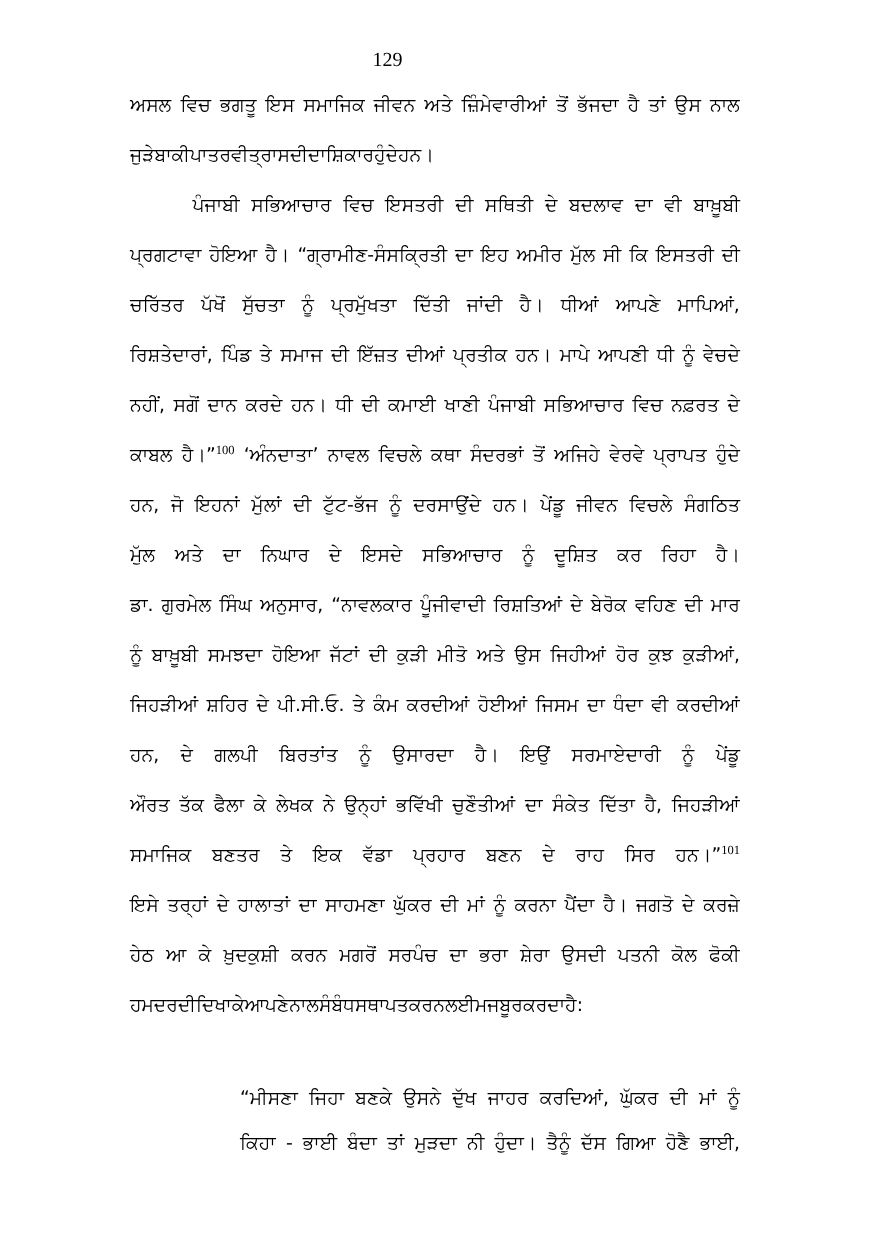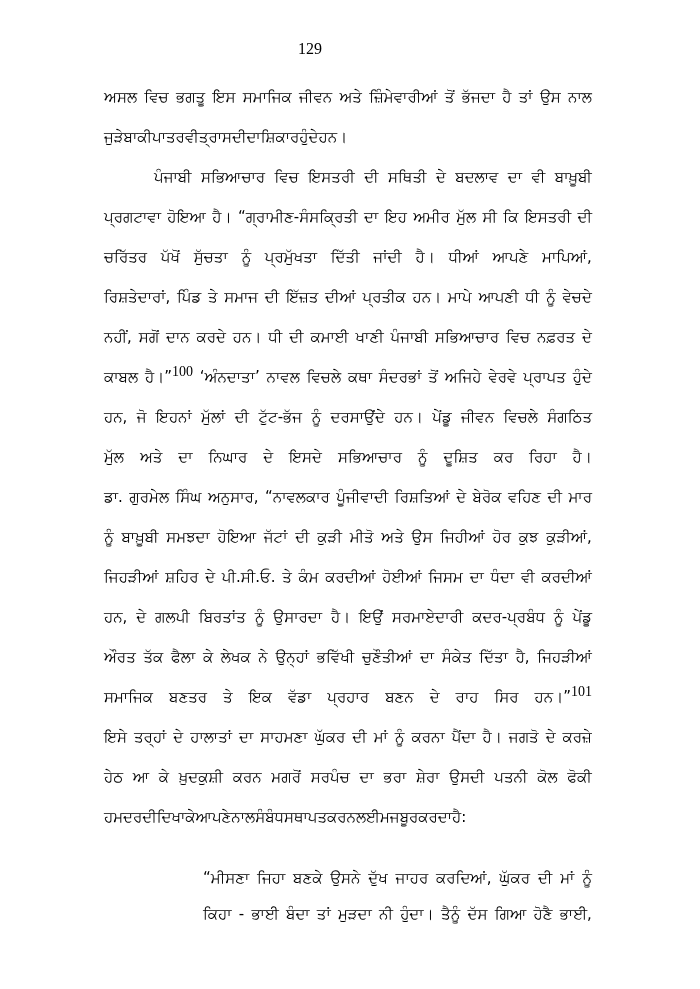--- a/index.html
+++ b/index.html
@@ -16,30 +16,30 @@
       height: 40px; line-height: 40px; white-space: nowrap;
       display: flex; justify-content: space-between;
     }
     .line.last { justify-content: flex-start; }
     .line.indent { padding-left: 50px; }
     .line span.w { display: inline-block; }
     .block-quote {
       position: absolute; left: 192px; width: 400px; top: 860px;
       font-family: "DejaVu Sans", sans-serif; font-size: 15px; color: #000;
     }
-    .block-quote .line { height: 36px; line-height: 36px; margin-left: 11px; }
-    sup { font-family: "Liberation Serif", serif; font-size: 14px; vertical-align: super; line-height: 0; }
+    .block-quote .line { height: 36px; line-height: 36px; }
+    sup { font-family: "Liberation Serif", serif; font-size: 10px; vertical-align: super; line-height: 0; }
   </style>
 </head>
 <body>
 
 <div>
   <div class="page-number">129</div>
 
-  <div class="body-text" id="body-text" style="top:77px;">
+  <div class="body-text" id="body-text" style="top:64px;">
       <div class="line">
         <span class="w">ਅਸਲ</span>
         <span class="w">ਵਿਚ</span>
         <span class="w">ਭਗਤੂ</span>
         <span class="w">ਇਸ</span>
         <span class="w">ਸਮਾਜਿਕ</span>
         <span class="w">ਜੀਵਨ</span>
         <span class="w">ਅਤੇ</span>
         <span class="w">ਜ਼ਿੰਮੇਵਾਰੀਆਂ</span>
         <span class="w">ਤੋਂ</span>
@@ -223,21 +223,20 @@
       <div class="line">
         <span class="w">ਹਨ,</span>
         <span class="w">ਦੇ</span>
         <span class="w">ਗਲਪੀ</span>
         <span class="w">ਬਿਰਤਾਂਤ</span>
         <span class="w">ਨੂੰ</span>
         <span class="w">ਉਸਾਰਦਾ</span>
         <span class="w">ਹੈ।</span>
         <span class="w">ਇਉਂ</span>
         <span class="w">ਸਰਮਾਏਦਾਰੀ</span>
-        <span class="w">ਕਦਰ-ਪ੍ਰਬੰਧ</span>
         <span class="w">ਨੂੰ</span>
         <span class="w">ਪੇਂਡੂ</span>
       </div>
       <div class="line">
         <span class="w">ਔਰਤ</span>
         <span class="w">ਤੱਕ</span>
         <span class="w">ਫੈਲਾ</span>
         <span class="w">ਕੇ</span>
         <span class="w">ਲੇਖਕ</span>
         <span class="w">ਨੇ</span>

